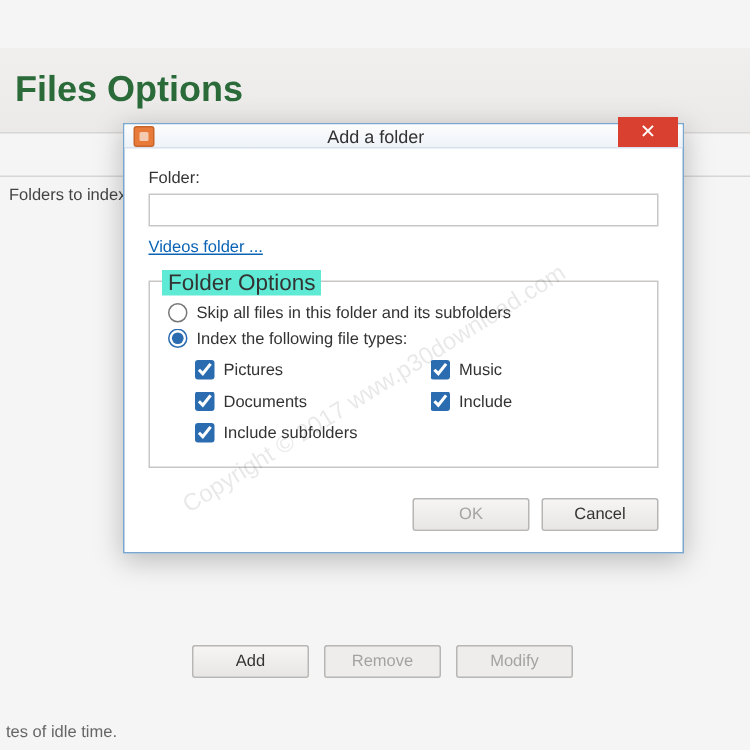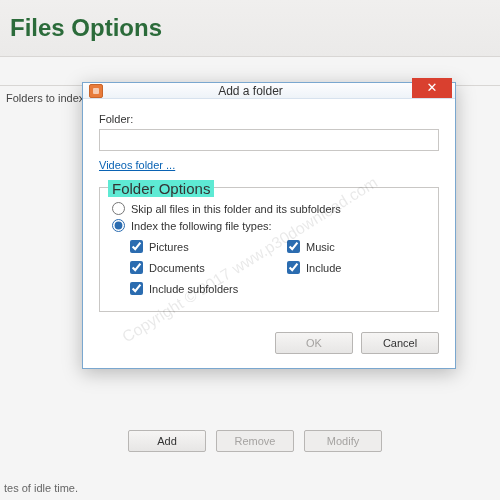--- a/index.html
+++ b/index.html
@@ -1,18 +1,18 @@
 <!DOCTYPE html>
 <html><head>
 <meta charset="utf-8">
 <style>
 * { box-sizing: border-box; margin: 0; padding: 0; font-family: "Segoe UI", Tahoma, sans-serif; }
 body { width: 500px; height: 500px; background: #f5f5f5; position: relative; overflow: hidden; }
 
-.page-header { background: linear-gradient(#f0efee,#ebeae9); border-bottom: 1px solid #d8d6d4; padding: 14px 0 14px 10px; }
+.page-header { background: linear-gradient(#f0efee,#ebeae9); border-bottom: 1px solid #d8d6d4; padding: 14px 0 14px 10px; margin-top: 32px; }
 .page-title { color: #2b6b3a; font-size: 24px; font-weight: 600; }
 
 .section-divider { height: 1px; background:#d8d6d4; margin: 28px 0 6px 0; }
 .section-label { font-size: 11px; color:#444; margin: 6px 0 4px 6px; }
 
 .bottom-btns { position: absolute; left: 128px; top: 430px; display:flex; gap:10px; }
 .flat-btn { min-width:78px; height:22px; font-size:11px; border:1px solid #b8b6b4; background:linear-gradient(#f6f5f4,#e7e6e5); color:#333; border-radius:2px; }
 .flat-btn:disabled { color:#a5a3a1; background:#eeedec; }
 
 .status-note { position:absolute; bottom:6px; left:4px; font-size:11px; color:#666; }

